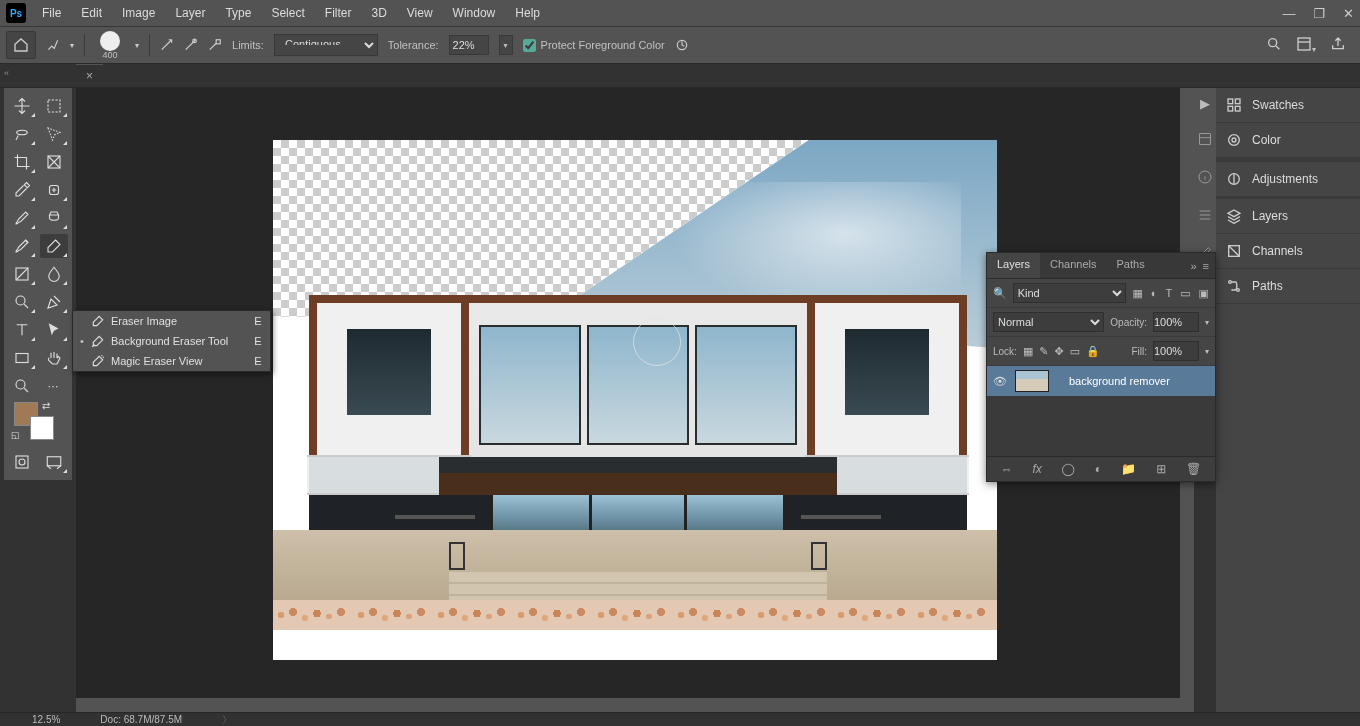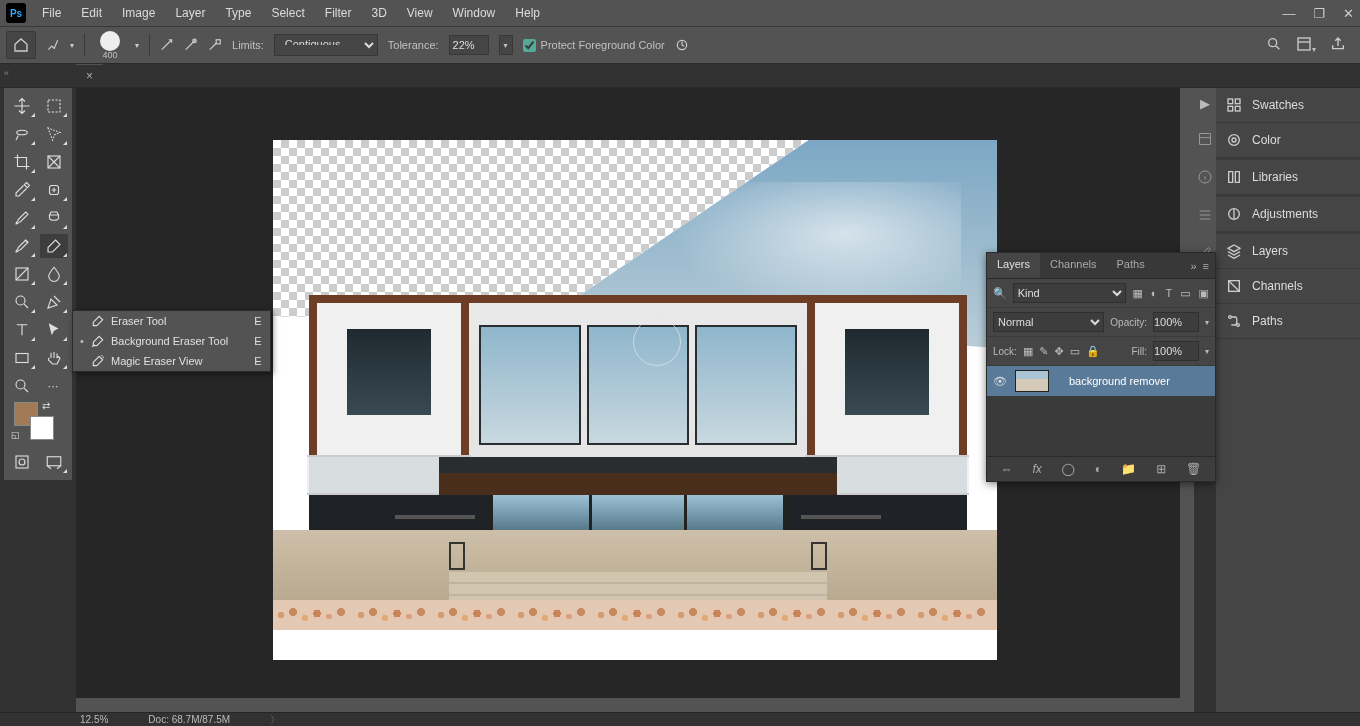--- a/index.html
+++ b/index.html
@@ -9,21 +9,21 @@
 .menubar .menu-item { padding: 0 10px; font-size: 12px; color: #dcdcdc; cursor: default; line-height: 26px; }
 .win-controls { position: absolute; right: 6px; top: 0; display: flex; gap: 18px; height: 26px; align-items: center; color: #ccc; }
 .win-controls span { font-size: 13px; }
 
 .optbar { height: 38px; background: #535353; border-top: 1px solid #383838; border-bottom: 1px solid #2a2a2a; display: flex; align-items: center; padding: 0 6px; gap: 10px; }
 .home-btn { width: 30px; height: 28px; background: #454545; border: 1px solid #383838; border-radius: 2px; display: flex; align-items: center; justify-content: center; }
 .brush-preview { width: 30px; height: 30px; display: flex; flex-direction: column; align-items: center; justify-content: center; }
 .brush-circle { width: 20px; height: 20px; border-radius: 50%; background: #eee; }
 .brush-label { font-size: 9px; color: #c0c0c0; margin-top: -1px; }
 .opt-label { font-size: 11px; color: #c0c0c0; }
-.opt-select { background: #454545; border: 1px solid #383838; color: #ddd; padding: 2px 20px 10px 6px; font-size: 11px; height: 22px; }
+.opt-select { background: #454545; border: 1px solid #383838; color: #ddd; padding: 2px 20px 10px 6px; font-size: 11px; height: 22px; text-align: center; }
 .opt-input { background: #454545; border: 1px solid #383838; color: #ddd; width: 40px; height: 20px; font-size: 11px; padding: 0 3px; }
 .chev { width: 14px; height: 20px; background: #454545; border: 1px solid #383838; display: flex; align-items: center; justify-content: center; font-size: 8px; }
 .opt-chk { display: flex; align-items: center; gap: 5px; }
 .opt-chk input { accent-color: #5a9; }
 .opt-right { margin-left: auto; display: flex; gap: 14px; align-items: center; padding-right: 8px; }
 
 .doc-tab-bar { height: 24px; background: #323232; display: flex; align-items: flex-end; padding-left: 76px; border-bottom: 1px solid #2a2a2a;}
 .doc-tab { background: #323232; padding: 4px 10px; font-size: 11px; color: #c8c8c8; display: flex; align-items: center; gap: 6px; border-top: 1px solid #535353; }
 .doc-tab .close-x { font-size: 12px; color: #aaa; }
 .collapse-flap { position: absolute; left: 4px; top: 68px; font-size: 9px; color: #888; }
@@ -116,21 +116,21 @@
 .lp-row .sp { flex: 1; }
 .lp-row .ic { color: #bbb; font-size: 11px; }
 .icons-strip { display: flex; gap: 8px; color: #bbb; font-size: 11px; }
 .layer-list { background: #3a3a3a; }
 .layer-item { display: flex; align-items: center; padding: 4px 6px; gap: 8px; background: #5a7a9a; }
 .layer-item .eye { color: #ddd; }
 .layer-thumb { width: 34px; height: 22px; background: linear-gradient(180deg,#aac4d4 40%,#d6cbb8 40%); border: 1px solid #222; }
 .layer-item .lname { color: #fff; font-size: 11px; padding-left: 12px; }
 .lp-footer { display: flex; justify-content: space-around; padding: 5px 4px; background: #3d3d3d; border-top: 1px solid #2a2a2a; color: #aaa; font-size: 12px; }
 
-.statusbar { position: absolute; left: 0; right: 0; bottom: 0; height: 14px; background: #323232; border-top: 1px solid #262626; display: flex; align-items: center; gap: 40px; padding-left: 80px; font-size: 10px; color: #bbb; }
+.statusbar { position: absolute; left: 0; right: 0; bottom: 0; height: 14px; background: #323232; border-top: 1px solid #262626; display: flex; align-items: center; gap: 40px; padding-left: 32px; font-size: 10px; color: #bbb; }
 .sb-caret { color: #888; }
 .tiny-icon { width: 14px; height: 14px; display: inline-block; }
 .sep-v { width: 1px; height: 22px; background: #3a3a3a; }
 </style>
 </head>
 <body>
 
 <div class="menubar">
   <div class="ps-logo">Ps</div>
   <div class="menu-item">File</div>
@@ -397,21 +397,21 @@
         </div>
     </div>
   </div>
 
   <div class="flyout">
     <div class="flyout-row">
       <span class="dot"></span>
       <svg width="14" height="14" viewBox="0 0 24 24" stroke="#ddd" fill="none" stroke-width="2">
           <path d="M14 4l6 6-10 10H4v-6z"></path>
         </svg>
-      <span class="fl-label">Eraser Tool</span>
+      <span class="fl-label">Eraser Image</span>
       <span class="fl-key">E</span>
     </div>
     <div class="flyout-row">
       <span class="dot">•</span>
       <svg width="14" height="14" viewBox="0 0 24 24" stroke="#ddd" fill="none" stroke-width="2">
           <path d="M14 4l6 6-10 10H4v-6z"></path>
           <path d="M2 22l4-4"></path>
         </svg>
       <span class="fl-label">Background Eraser Tool</span>
       <span class="fl-key">E</span>
@@ -506,28 +506,20 @@
     <div class="rp-tab">
         <span class="rp-icon">
           <svg viewBox="0 0 24 24" width="16" height="16" stroke="#ccc" fill="none" stroke-width="2">
             <circle cx="12" cy="12" r="8"></circle>
             <circle cx="12" cy="12" r="3"></circle>
           </svg>
         </span>
         <span>Color</span>
       </div>
     <div class="rp-sep"></div>
-    <div class="rp-tab">
-        <span class="rp-icon">
-          <svg viewBox="0 0 24 24" width="16" height="16" stroke="#ccc" fill="none" stroke-width="2">
-            <path d="M4 4h6v16H4zM14 4h6v16h-6z"></path>
-          </svg>
-        </span>
-        <span>Libraries</span>
-      </div>
     <div class="rp-sep"></div>
     <div class="rp-tab">
         <span class="rp-icon">
           <svg viewBox="0 0 24 24" width="16" height="16" stroke="#ccc" fill="none" stroke-width="2">
             <circle cx="12" cy="12" r="8"></circle>
             <path d="M12 4v16"></path>
           </svg>
         </span>
         <span>Adjustments</span>
       </div>

